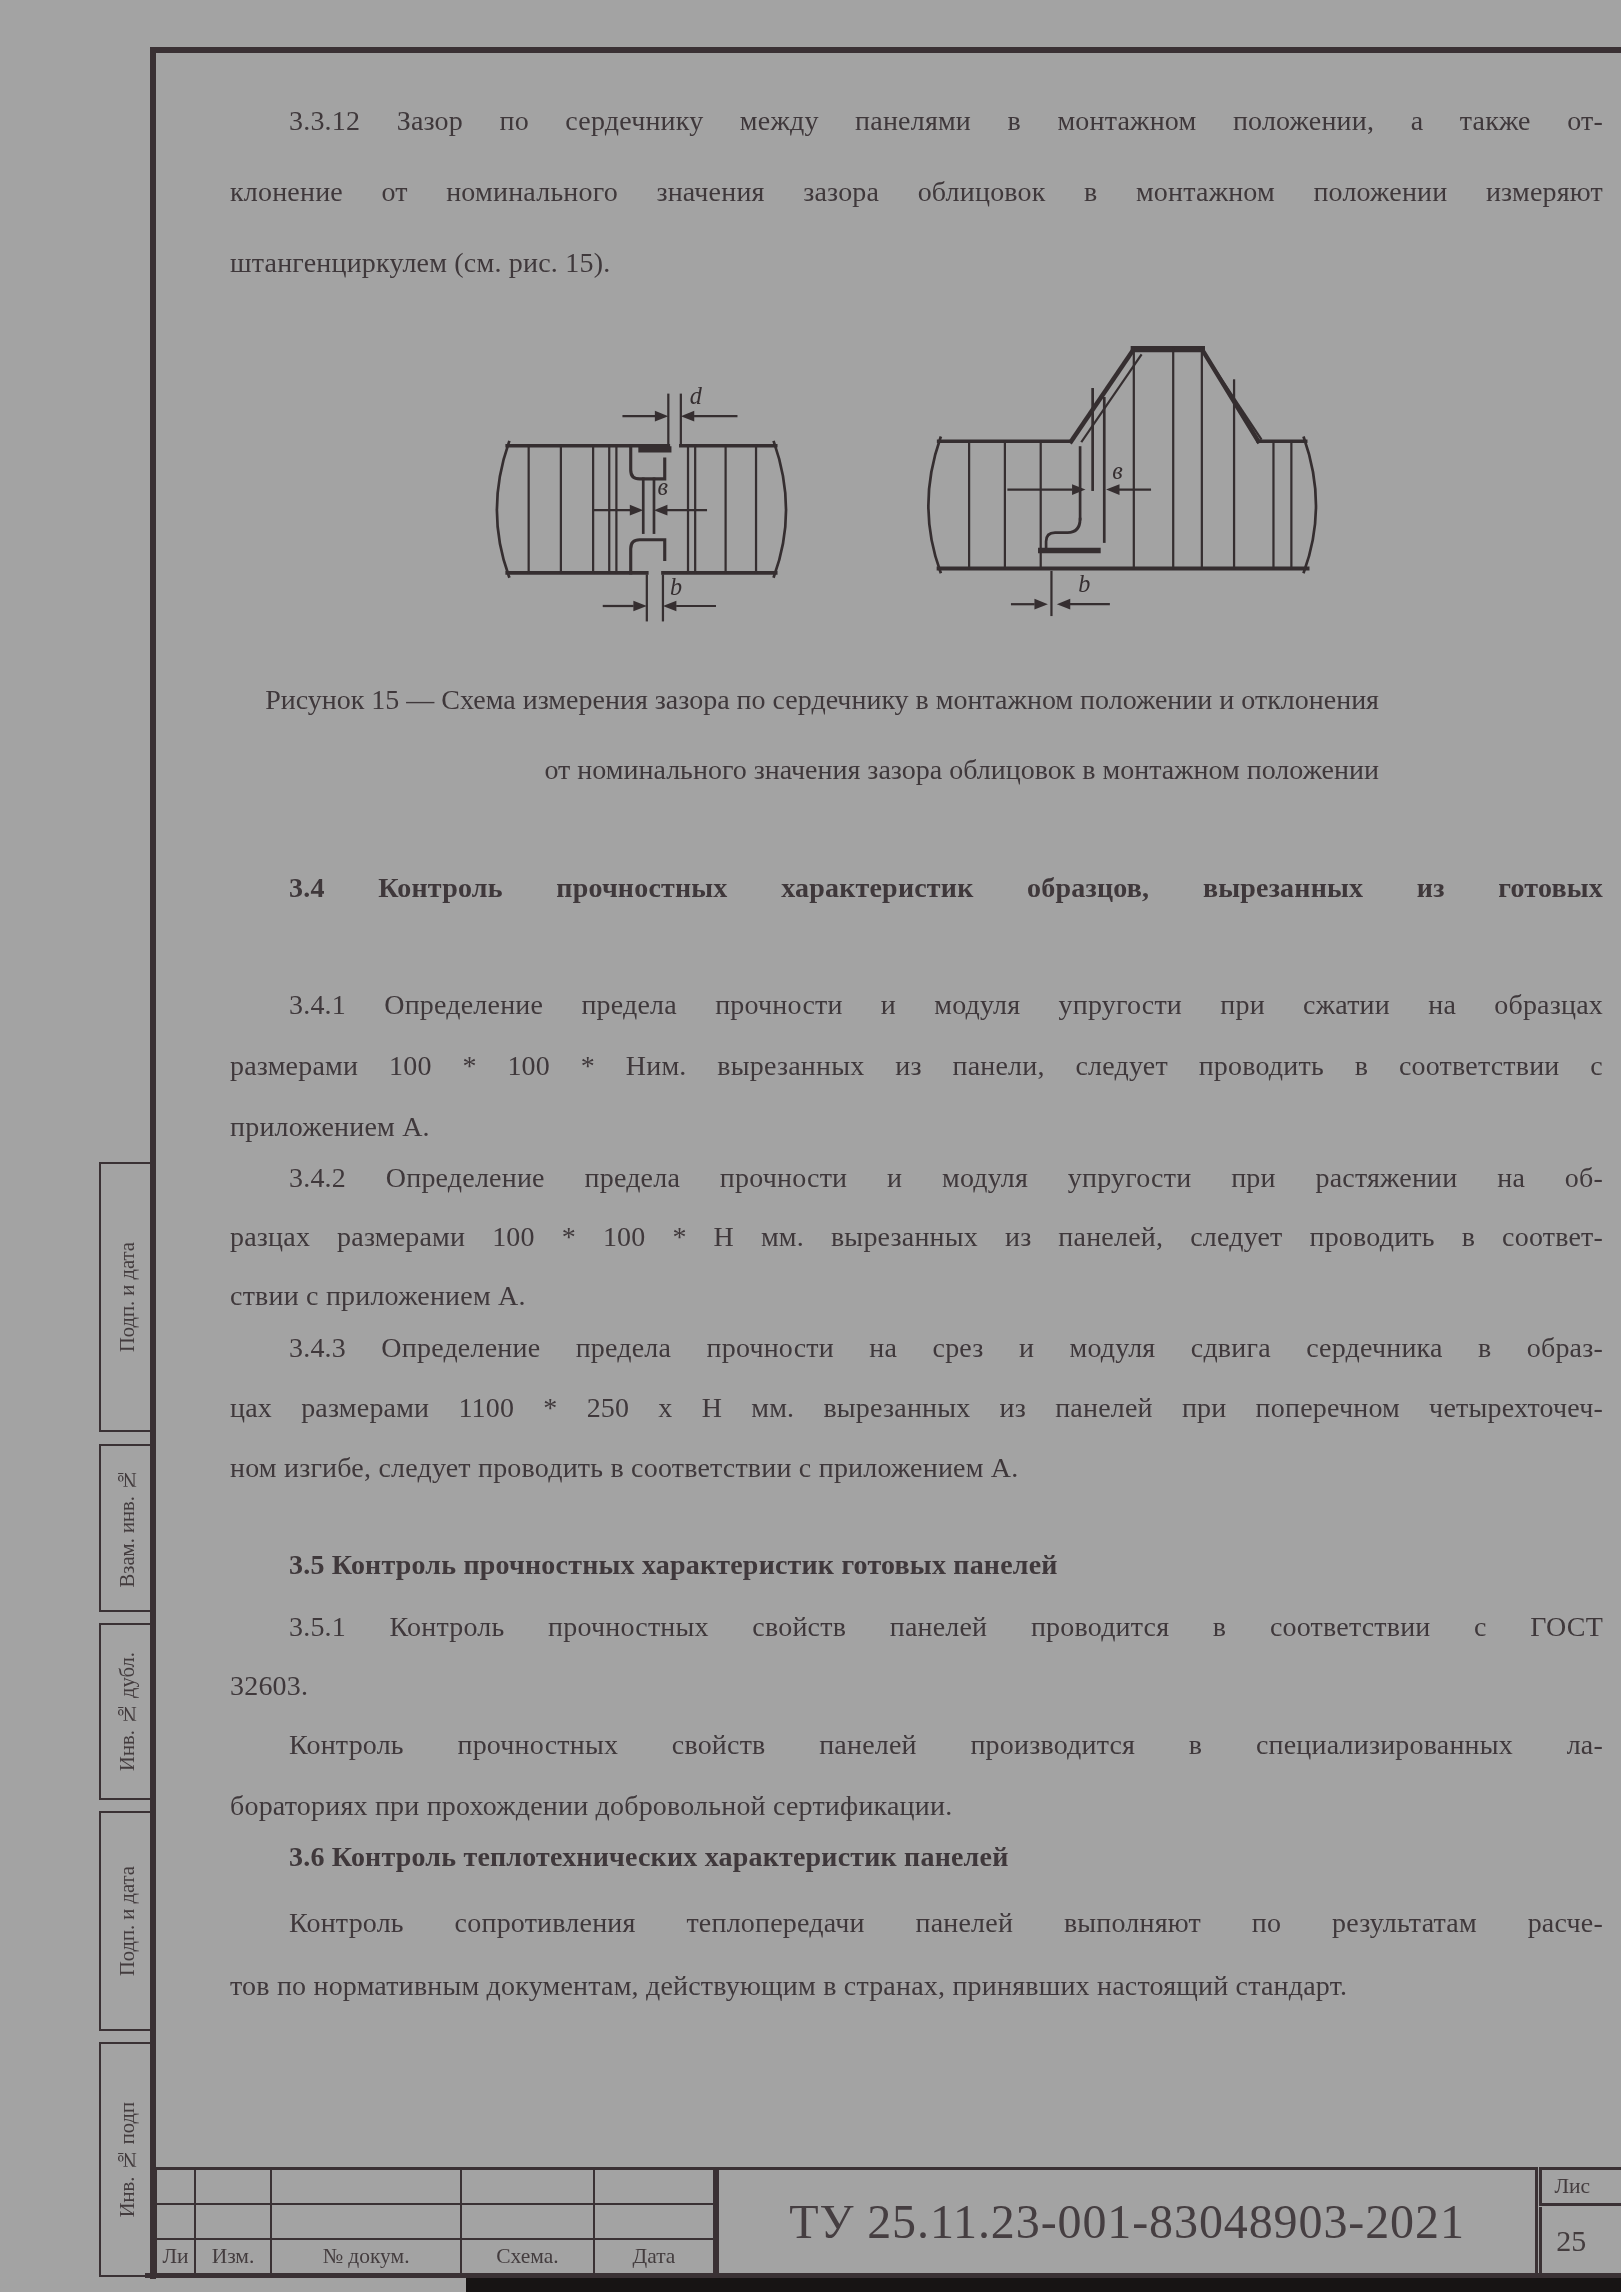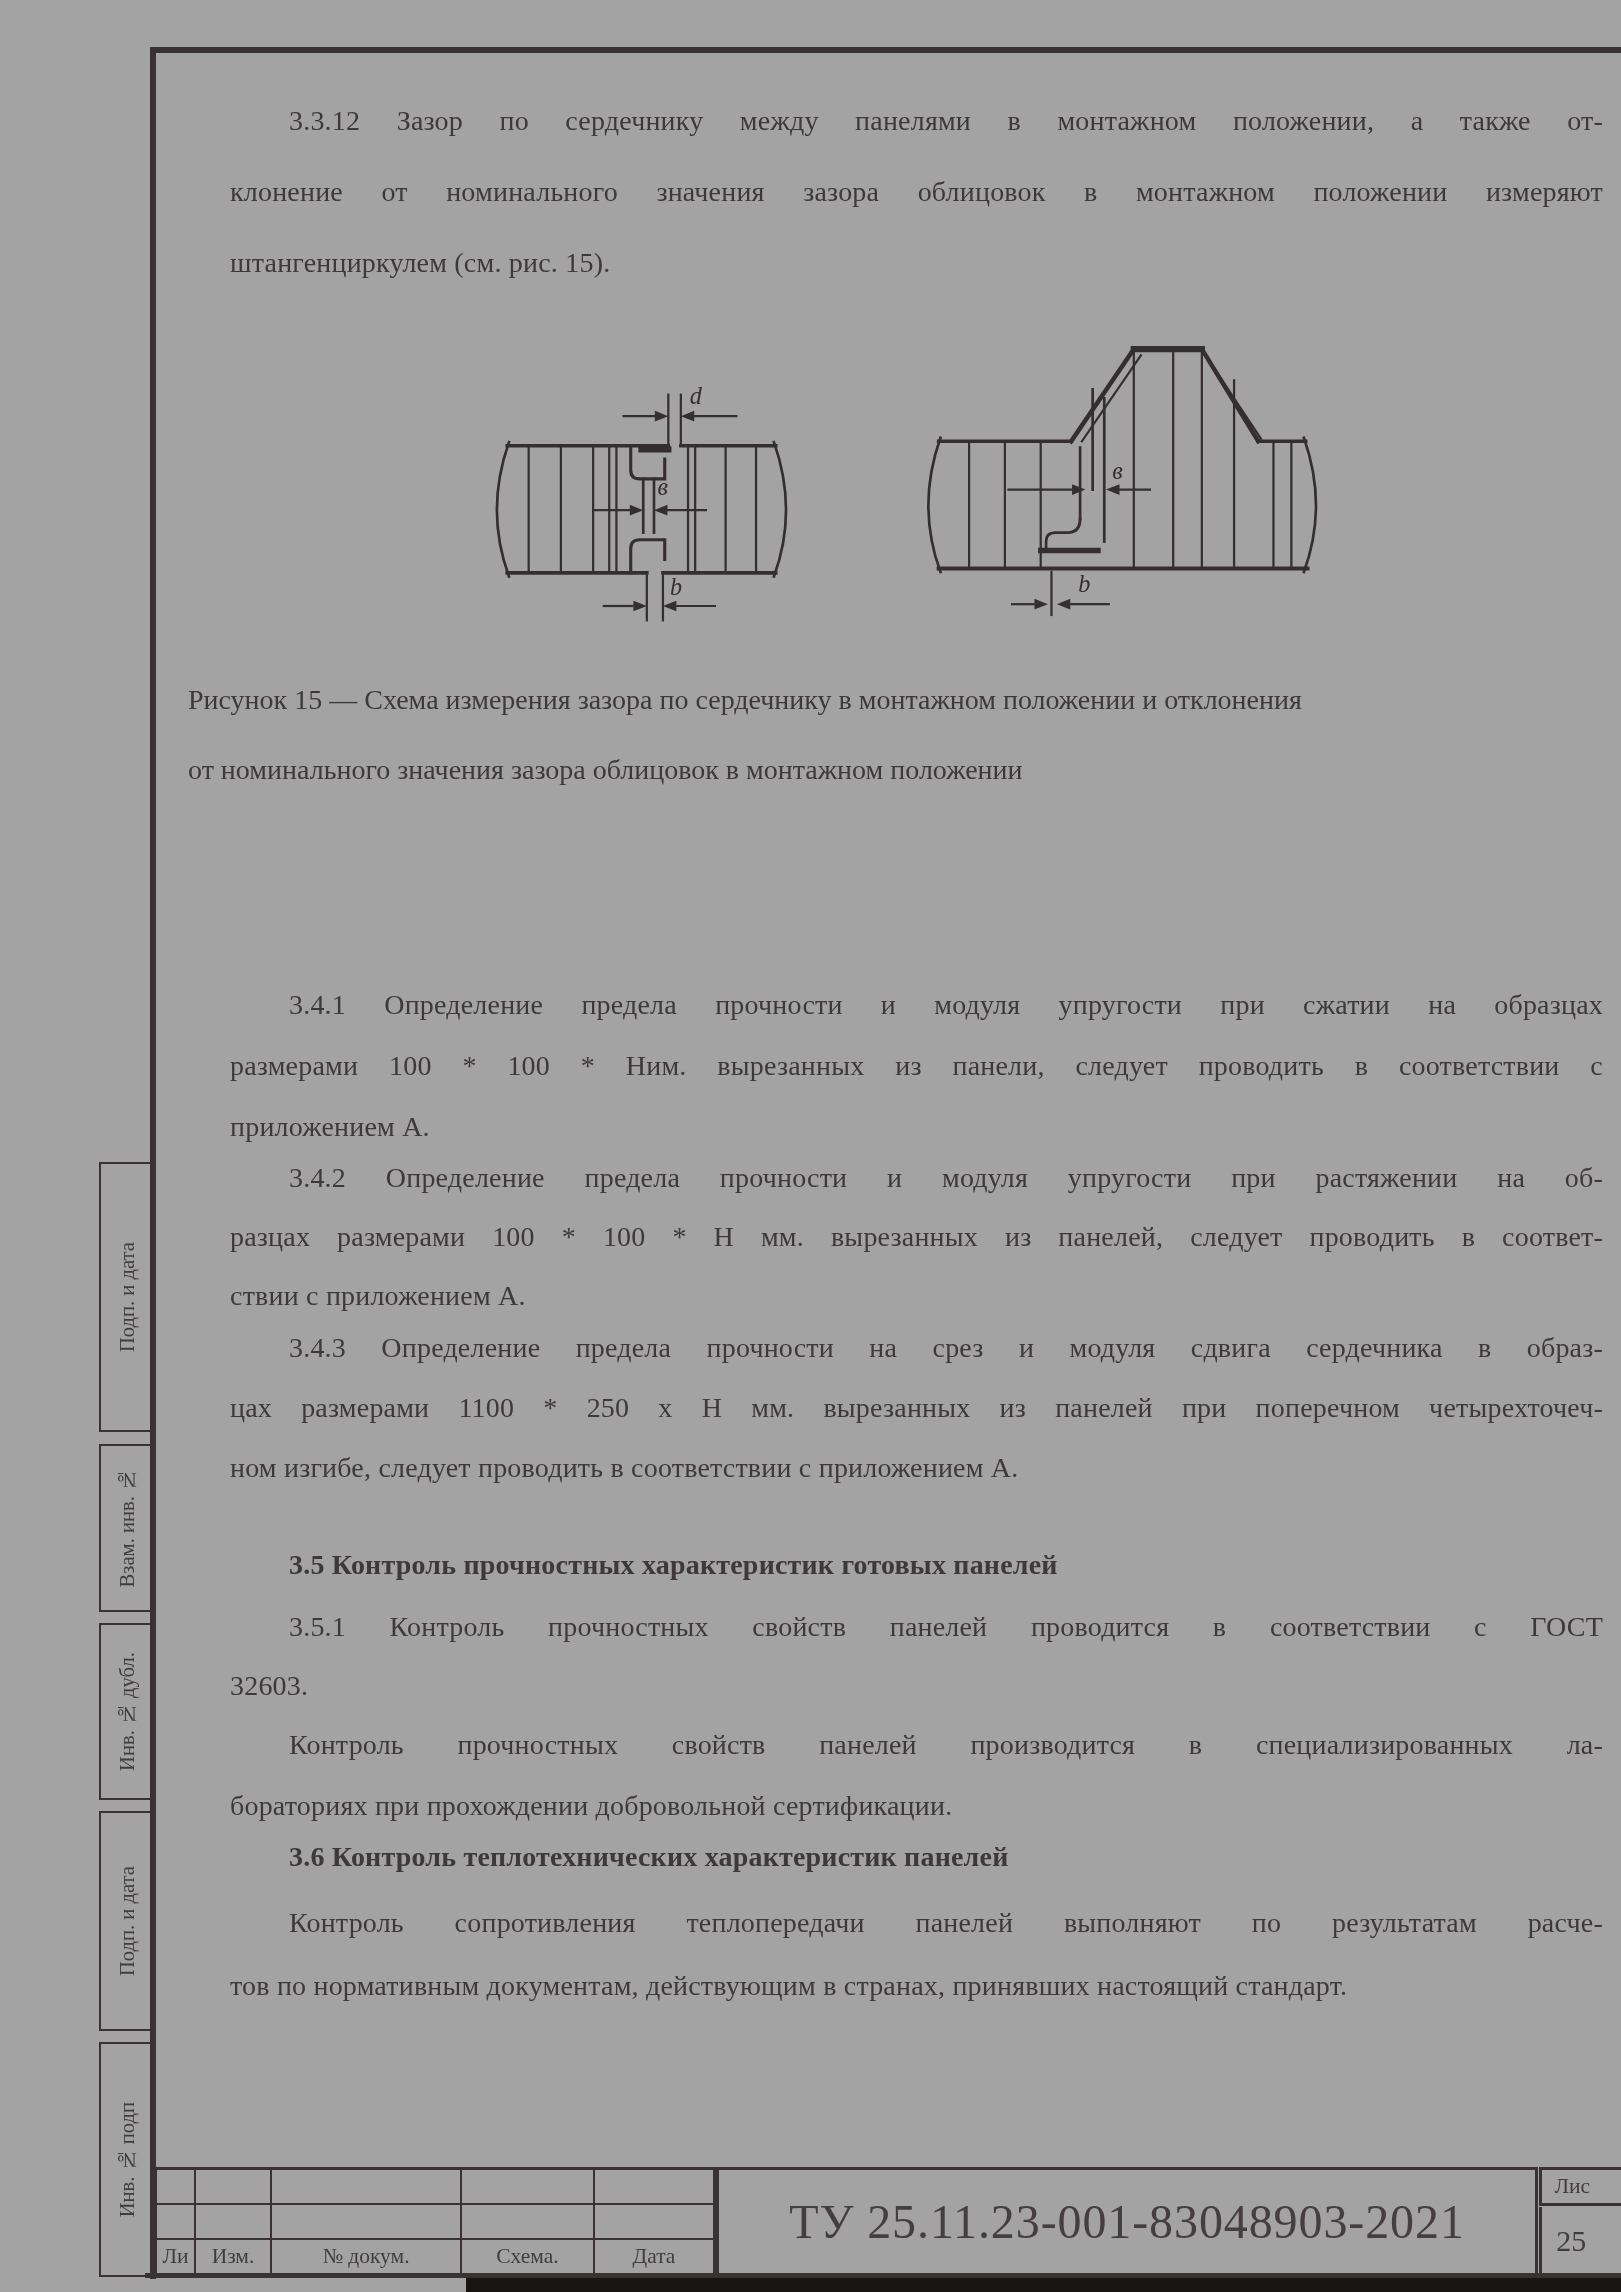--- a/index.html
+++ b/index.html
@@ -7,21 +7,21 @@
         font-family:"Liberation Serif","DejaVu Serif",serif;color:#3f383b;}
   
   .frame-top{position:absolute;left:150px;top:47px;width:1471px;height:6.3px;background:#3a3134;}
   .frame-left{position:absolute;left:150px;top:47px;width:6.3px;height:2232px;background:#3a3134;}
   .frame-bottom{position:absolute;left:145px;top:2273px;width:1476px;height:5.4px;background:#3a3134;}
   
   .par{position:absolute;left:230px;width:1373px;font-size:28px;letter-spacing:0.2px;}
   .jl{text-align:justify;text-align-last:justify;}
   .ind{text-indent:59px;}
   .bold{font-weight:bold;}
-  .caption{position:absolute;left:188px;width:1191px;font-size:28px;text-align:left;}
+  .caption{position:absolute;left:188px;width:1191px;font-size:28px;text-align:right;}
   
   .vcell{position:absolute;left:99px;width:56px;border:2.7px solid #3a3134;box-sizing:border-box;
          display:flex;align-items:center;justify-content:center;background:transparent;}
   .vtext{writing-mode:vertical-rl;transform:rotate(180deg);font-size:20.6px;white-space:nowrap;color:#433c3e;}
   
   .tb-grid{position:absolute;left:154px;top:2167px;width:562px;height:109px;box-sizing:border-box;
            border:3.6px solid #3a3134;display:grid;grid-template-columns:39px 76px 190px 133px 1fr;
            grid-template-rows:35px 35px 1fr;}
   .tb-cell{border-right:2.7px solid #3a3134;border-bottom:2.7px solid #3a3134;box-sizing:border-box;
            display:flex;align-items:center;justify-content:center;font-size:21.5px;color:#433c3e;}
@@ -152,20 +152,21 @@
       <text class="dimlabel" x="684" y="366" stroke="none" fill="#352e30">b</text>
     </g>
   </svg>
 
   <div class="caption" style="top:665px;line-height:70px;">
     <div>Рисунок 15 — Схема измерения зазора по сердечнику в монтажном положении и отклонения</div>
     <div>от номинального значения зазора облицовок в монтажном положении</div>
   </div>
 
   <div class="par bold" style="top:853px;line-height:69px;">
+    <div class="jl ind">3.4 Контроль прочностных характеристик образцов, вырезанных из готовых</div>
   </div>
 
   <div class="par" style="top:974px;line-height:61px;">
     <div class="jl ind">3.4.1 Определение предела прочности и модуля упругости при сжатии на образцах</div>
     <div class="jl">размерами 100 * 100 * Ним. вырезанных из панели, следует проводить в соответствии с</div>
     <div>приложением А.</div>
   </div>
 
   <div class="par" style="top:1148px;line-height:59px;">
     <div class="jl ind">3.4.2 Определение предела прочности и модуля упругости при растяжении на об-</div>

